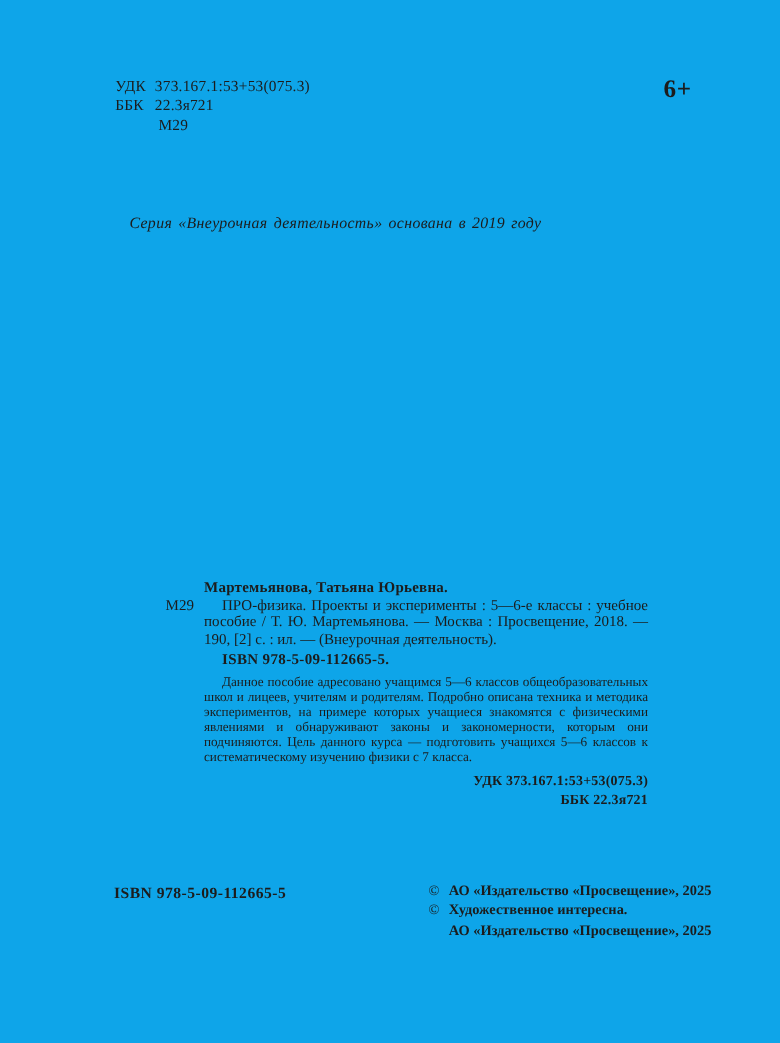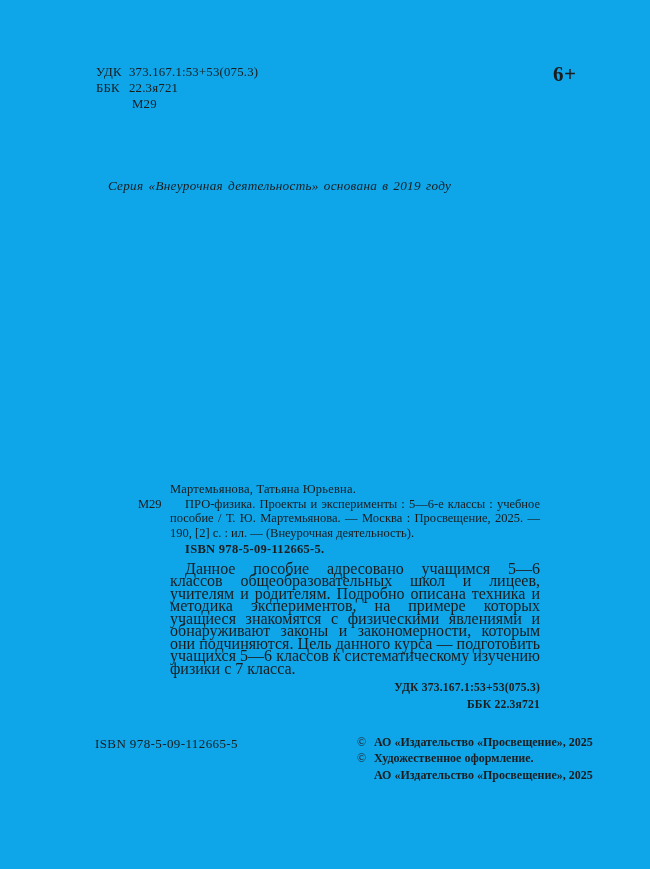--- a/index.html
+++ b/index.html
@@ -62,21 +62,21 @@
   .catalog {
     position: absolute;
     left: 138px;
     top: 482px;
     width: 402px;
     font-size: 12.5px;
     line-height: 14.6px;
   }
   .catalog-author {
     margin-left: 32px;
-    font-weight: 400;
+    font-weight: 700;
     letter-spacing: 0.2px;
   }
   .entry-wrap { position: relative; }
   .entry-code {
     position: absolute;
     left: 0;
     top: 0;
   }
   .entry-desc {
     margin: 0 0 0 32px;
@@ -85,39 +85,39 @@
   }
   .entry-isbn {
     margin: 2px 0 0 47px;
     letter-spacing: 0.3px;
     font-weight: bold;
   }
   .annot {
     margin: 0 0 0 32px;
     text-indent: 15px;
     text-align: justify;
-    font-size: 16px;
+    font-size: 11px;
     line-height: 12.5px;
   }
   .annot.first { margin-top: 6px; }
   .class-codes {
     margin-top: 5px;
     text-align: right;
     font-weight: 700;
     font-size: 11.6px;
     line-height: 16.2px;
     letter-spacing: 0.2px;
   }
 
   
   .footer-isbn {
     position: absolute;
     left: 95px;
     top: 736px;
-    font-weight: 400;
+    font-weight: 700;
     font-size: 13px;
     letter-spacing: 0.4px;
   }
   .copyrights {
     position: absolute;
     left: 357px;
     top: 734px;
     font-size: 12px;
     line-height: 16.4px;
   }
@@ -141,21 +141,21 @@
   </div>
 
   <div class="age-rating">6+</div>
 
   <div class="series-note">Серия «Внеурочная деятельность» основана в 2019 году</div>
 
   <div class="catalog">
     <div class="catalog-author">Мартемьянова, Татьяна Юрьевна.</div>
     <div class="entry-wrap">
       <span class="entry-code">М29</span>
-      <p class="entry-desc">ПРО-физика. Проекты и эксперименты : 5—6-е классы : учебное пособие / Т. Ю. Мартемьянова. — Москва : Просвещение, 2025. — 190, [2] с. : ил. — (Внеурочная деятельность).</p>
+      <p class="entry-desc">ПРО-физика. Проекты и эксперименты : 5—6-е классы : учебное пособие / Т. Ю. Мартемьянова. — Москва : Просвещение, 2018. — 190, [2] с. : ил. — (Внеурочная деятельность).</p>
     </div>
     <div class="entry-isbn">ISBN 978-5-09-112665-5.</div>
 
     <p class="annot first">Данное пособие адресовано учащимся 5—6 классов общеобразовательных школ и лицеев, учителям и родителям. Подробно описана техника и методика экспериментов, на примере которых учащиеся знакомятся с физическими явлениями и обнаруживают законы и закономерности, которым они подчиняются. Цель данного курса — подготовить учащихся 5—6 классов к систематическому изучению физики с 7 класса.</p>
 
     <div class="class-codes">
       <div>УДК 373.167.1:53+53(075.3)</div>
       <div>ББК 22.3я721</div>
     </div>
   </div>
@@ -165,19 +165,19 @@
   <div class="copyrights">
     <div class="c-row">
       <span class="c-sym">©</span>
       <div class="c-lines">
         <div>АО «Издательство «Просвещение», 2025</div>
       </div>
     </div>
     <div class="c-row">
       <span class="c-sym">©</span>
       <div class="c-lines">
-        <div>Художественное оформление.</div>
+        <div>Художественное интересна.</div>
         <div>АО «Издательство «Просвещение», 2025</div>
       </div>
     </div>
   </div>
 
 </div>
 
 </body></html>

